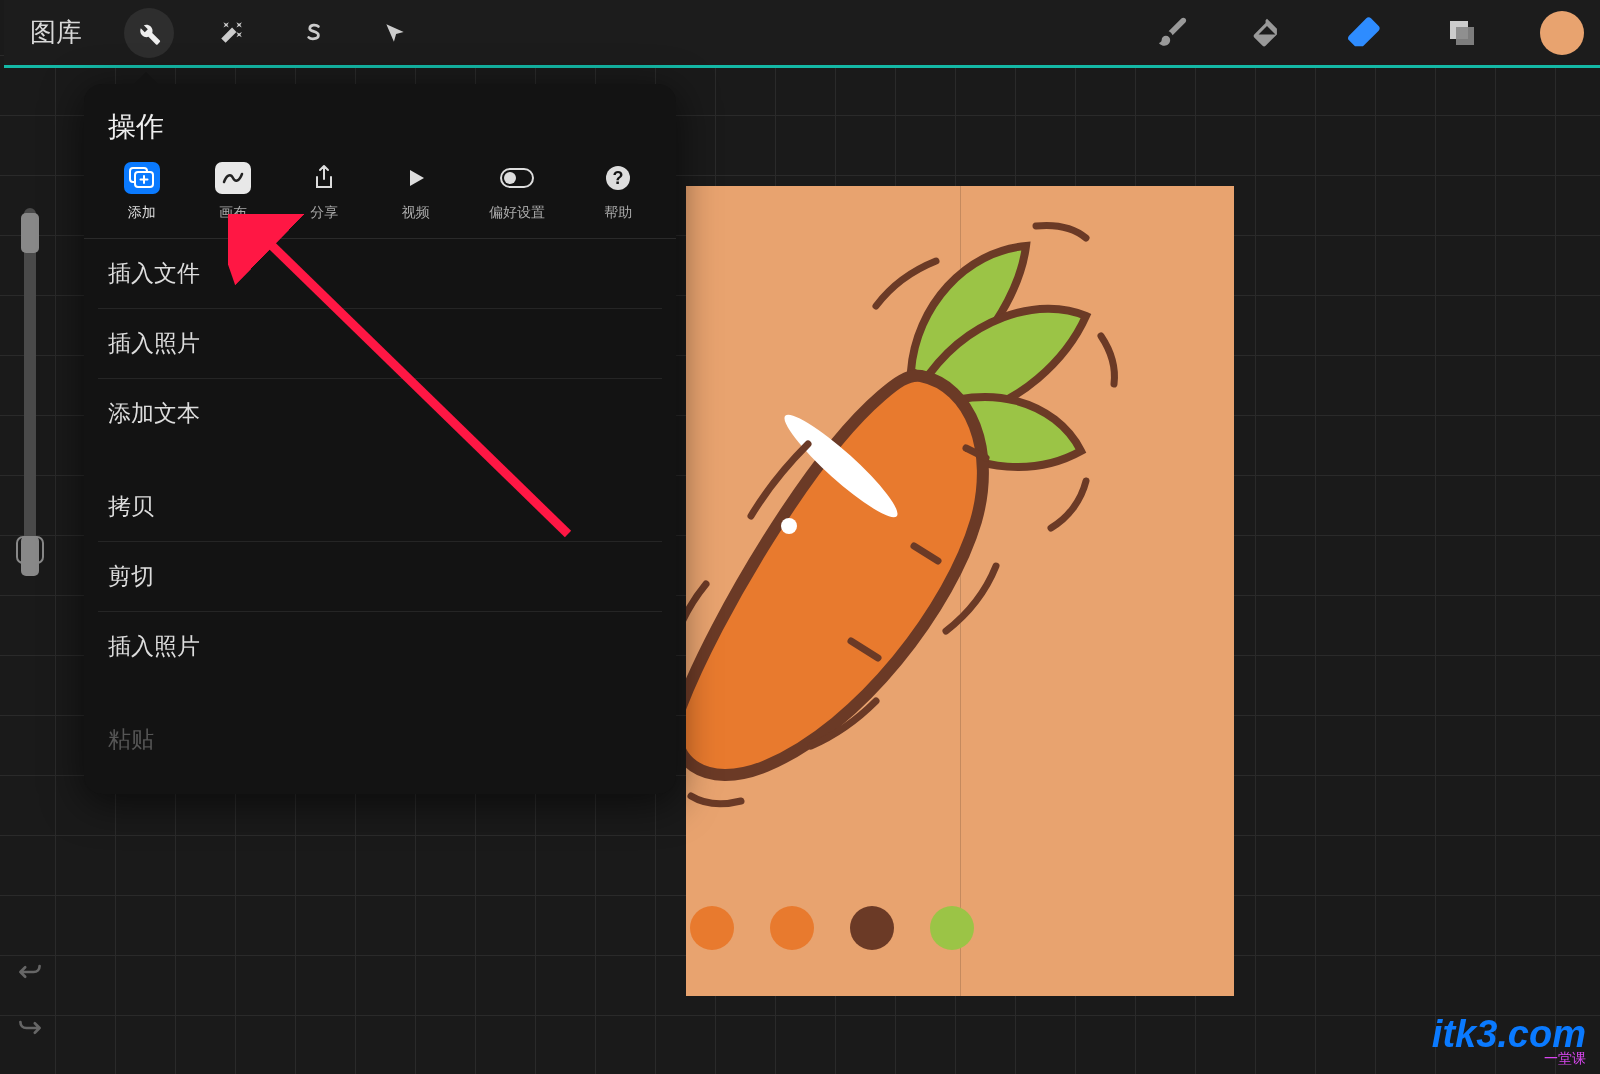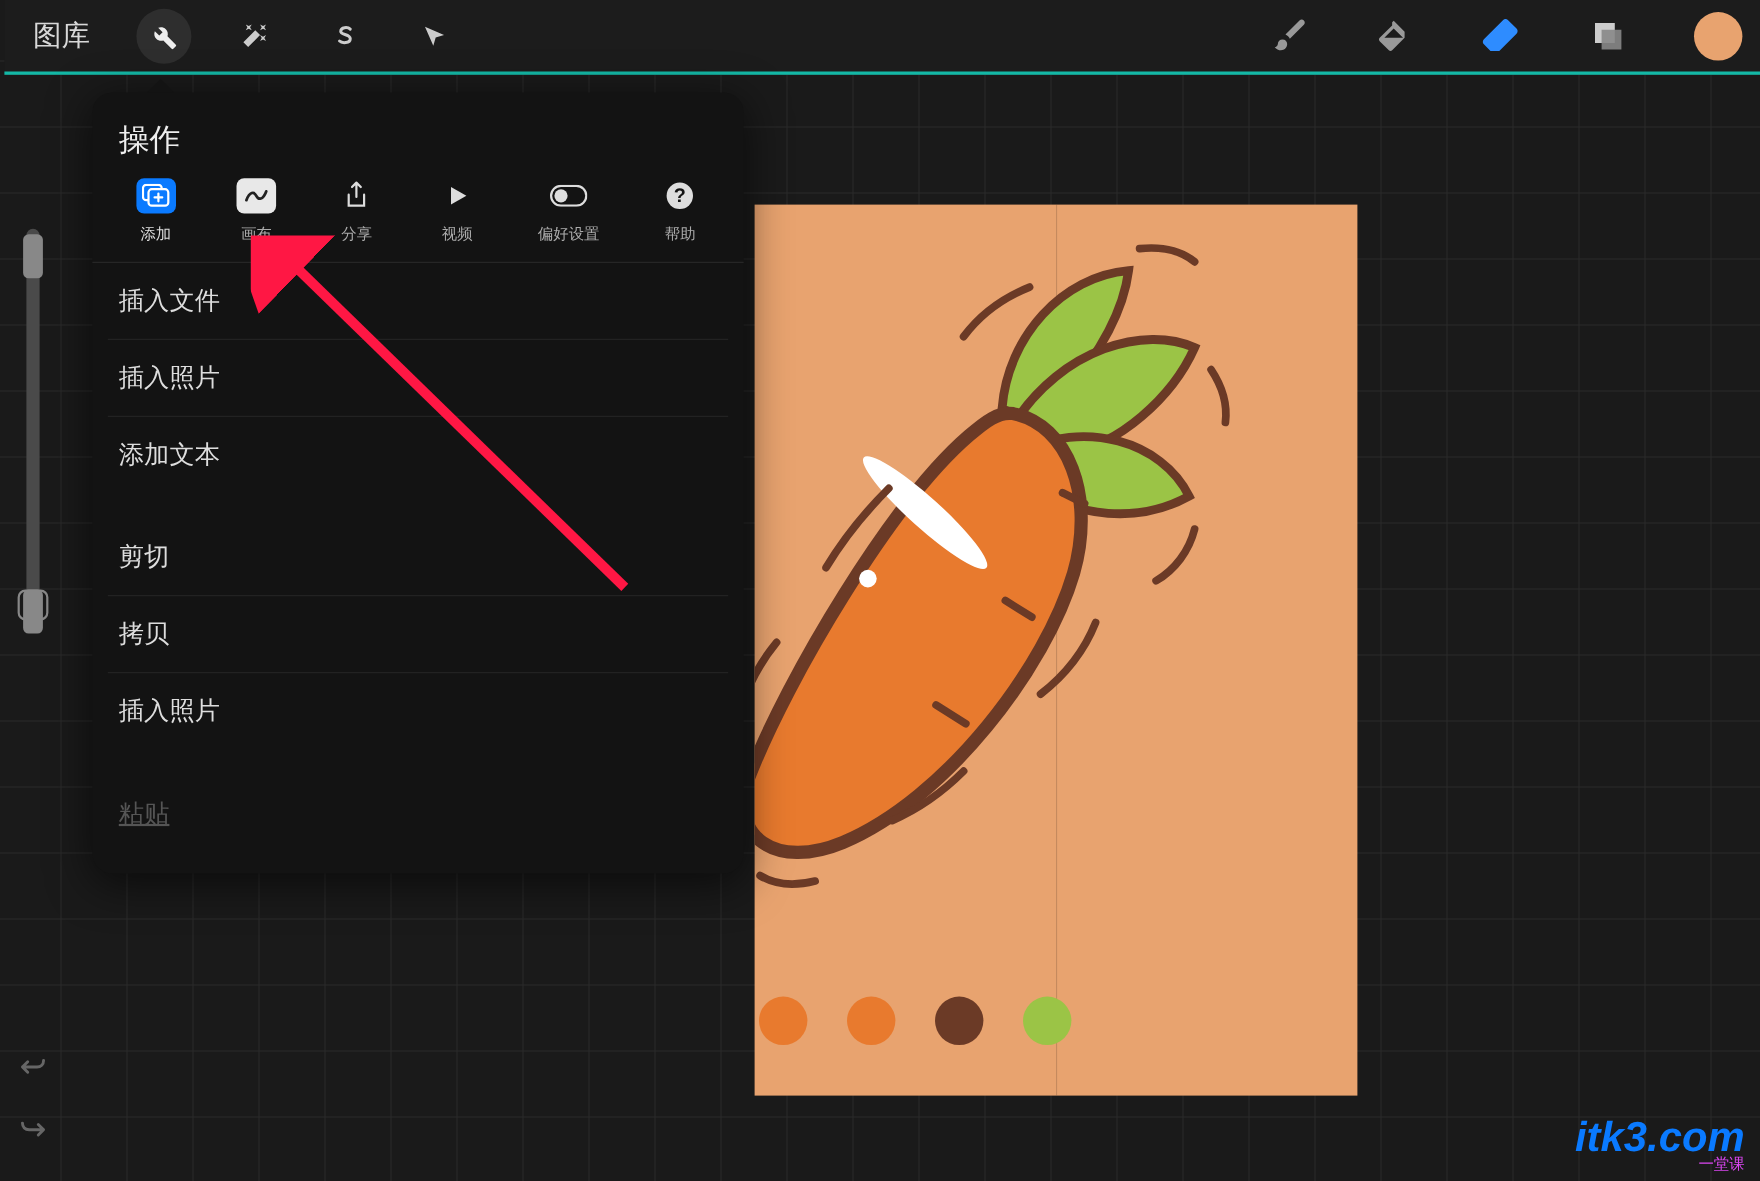--- a/index.html
+++ b/index.html
@@ -38,21 +38,21 @@
 .popup-title { color: #eee; font-size: 28px; font-weight: 500; padding: 24px 24px 16px; }
 .tabs { display: flex; justify-content: space-around; padding: 0 12px 16px; border-bottom: 1px solid #2a2a2a; }
 .tab { display: flex; flex-direction: column; align-items: center; gap: 10px; cursor: pointer; padding: 0 6px; }
 .tab-icon { width: 36px; height: 32px; display: flex; align-items: center; justify-content: center; border-radius: 7px; color: #ddd; }
 .tab.active .tab-icon { background: #0a7aff; color: #fff; }
 .tab-icon.canvas { background: #e8e8e8; color: #222; }
 .tab-label { color: #aaa; font-size: 14px; }
 .tab.active .tab-label { color: #ddd; }
 .menu-list { padding: 0 14px; }
 .menu-item { color: #ddd; font-size: 23px; padding: 19px 10px; border-bottom: 1px solid #252525; cursor: pointer; }
-.menu-item.disabled { color: #555; border-bottom: none; text-decoration: underline; }
+.menu-item.disabled { color: #555; border-bottom: none; }
 .menu-item.last { border-bottom: none; }
 .menu-gap { height: 24px; }
 
 .arrow { position: absolute; left: 228px; top: 214px; z-index: 20; pointer-events: none; }
 
 .watermark { position: absolute; right: 14px; bottom: 6px; color: #0a7aff; font-size: 38px; font-weight: 700; font-style: italic; z-index: 50; font-family: Arial, sans-serif; }
 .watermark .sub { font-size: 14px; color: #d946ef; font-style: normal; font-weight: 400; display: block; text-align: right; margin-top: -6px; }
 </style>
 </head>
 <body>
@@ -217,22 +217,22 @@
           </svg>
       </div>
       <div class="tab-label">帮助</div>
     </div>
   </div>
   <div class="menu-list">
     <div class="menu-item">插入文件</div>
     <div class="menu-item">插入照片</div>
     <div class="menu-item last">添加文本</div>
     <div class="menu-gap"></div>
+    <div class="menu-item">拷贝</div>
     <div class="menu-item">剪切</div>
-    <div class="menu-item">拷贝</div>
     <div class="menu-item last">插入照片</div>
     <div class="menu-gap"></div>
     <div class="menu-item disabled">粘贴</div>
   </div>
 </div>
 
 <svg class="arrow" width="360" height="340" viewBox="0 0 360 340">
   <defs>
       <marker id="ah" markerWidth="12" markerHeight="12" refX="2" refY="6" orient="auto">
         <path d="M0 0 L12 6 L0 12 Z" fill="#ff1744"></path>

